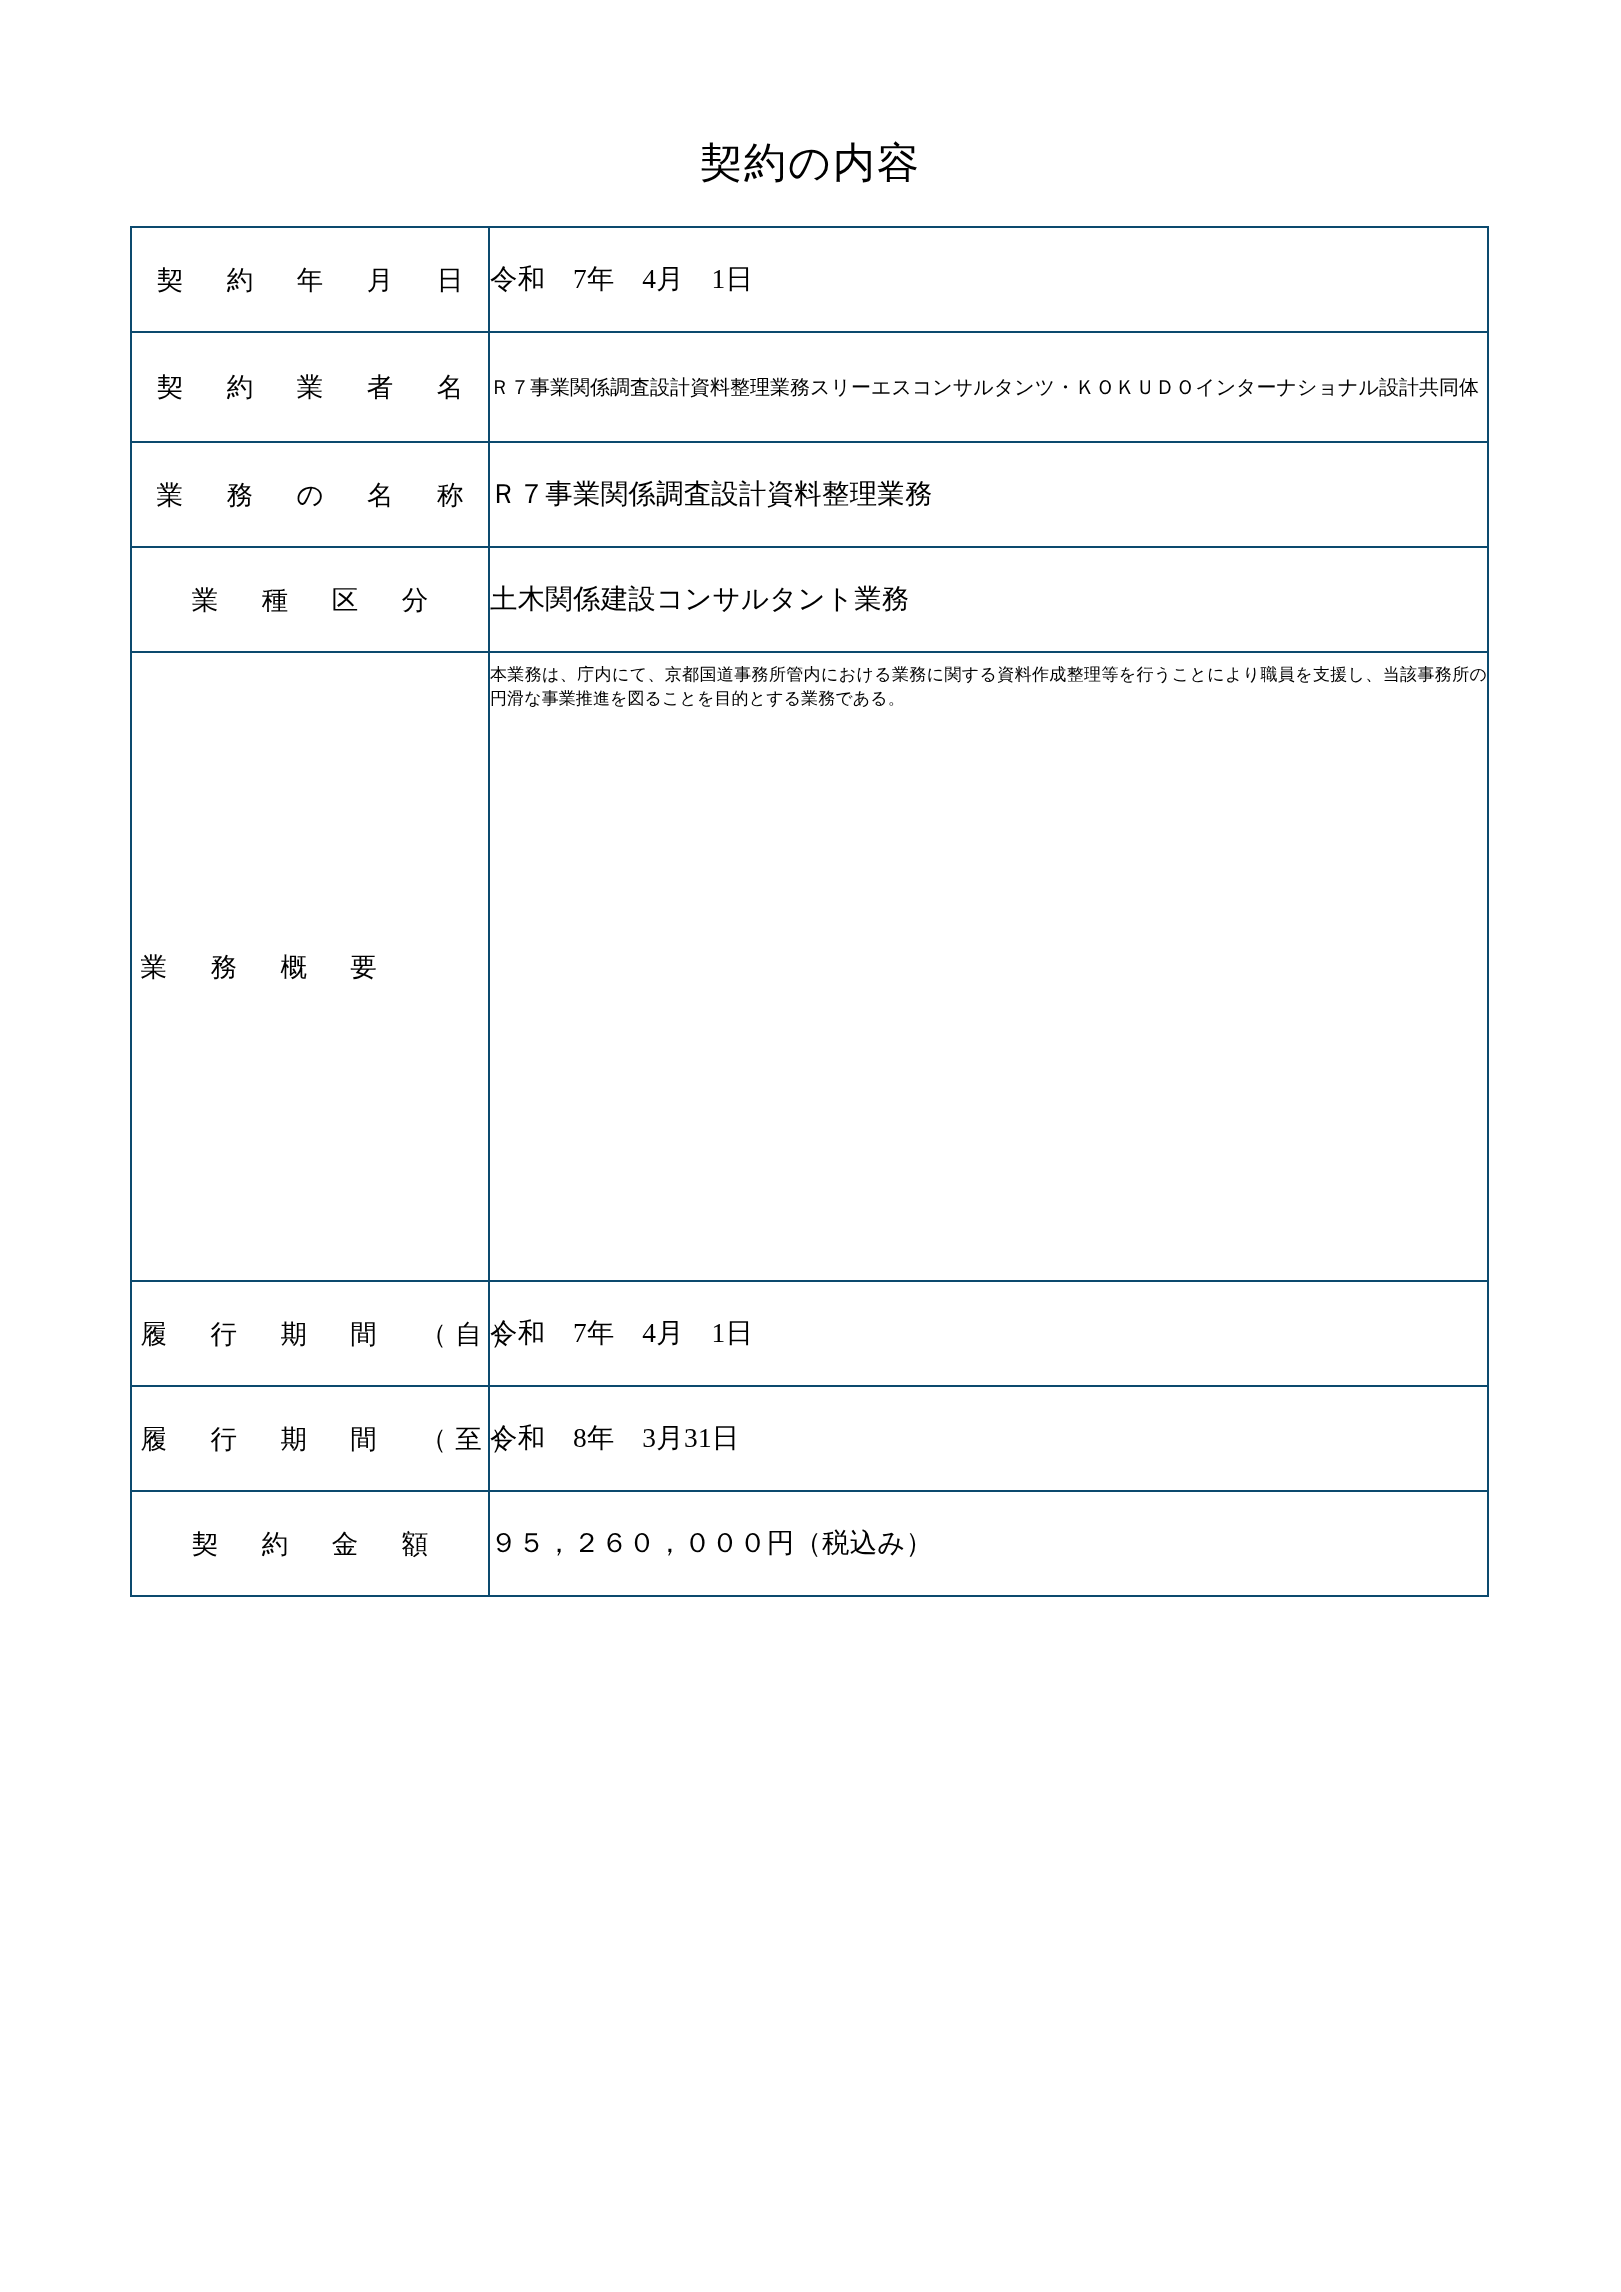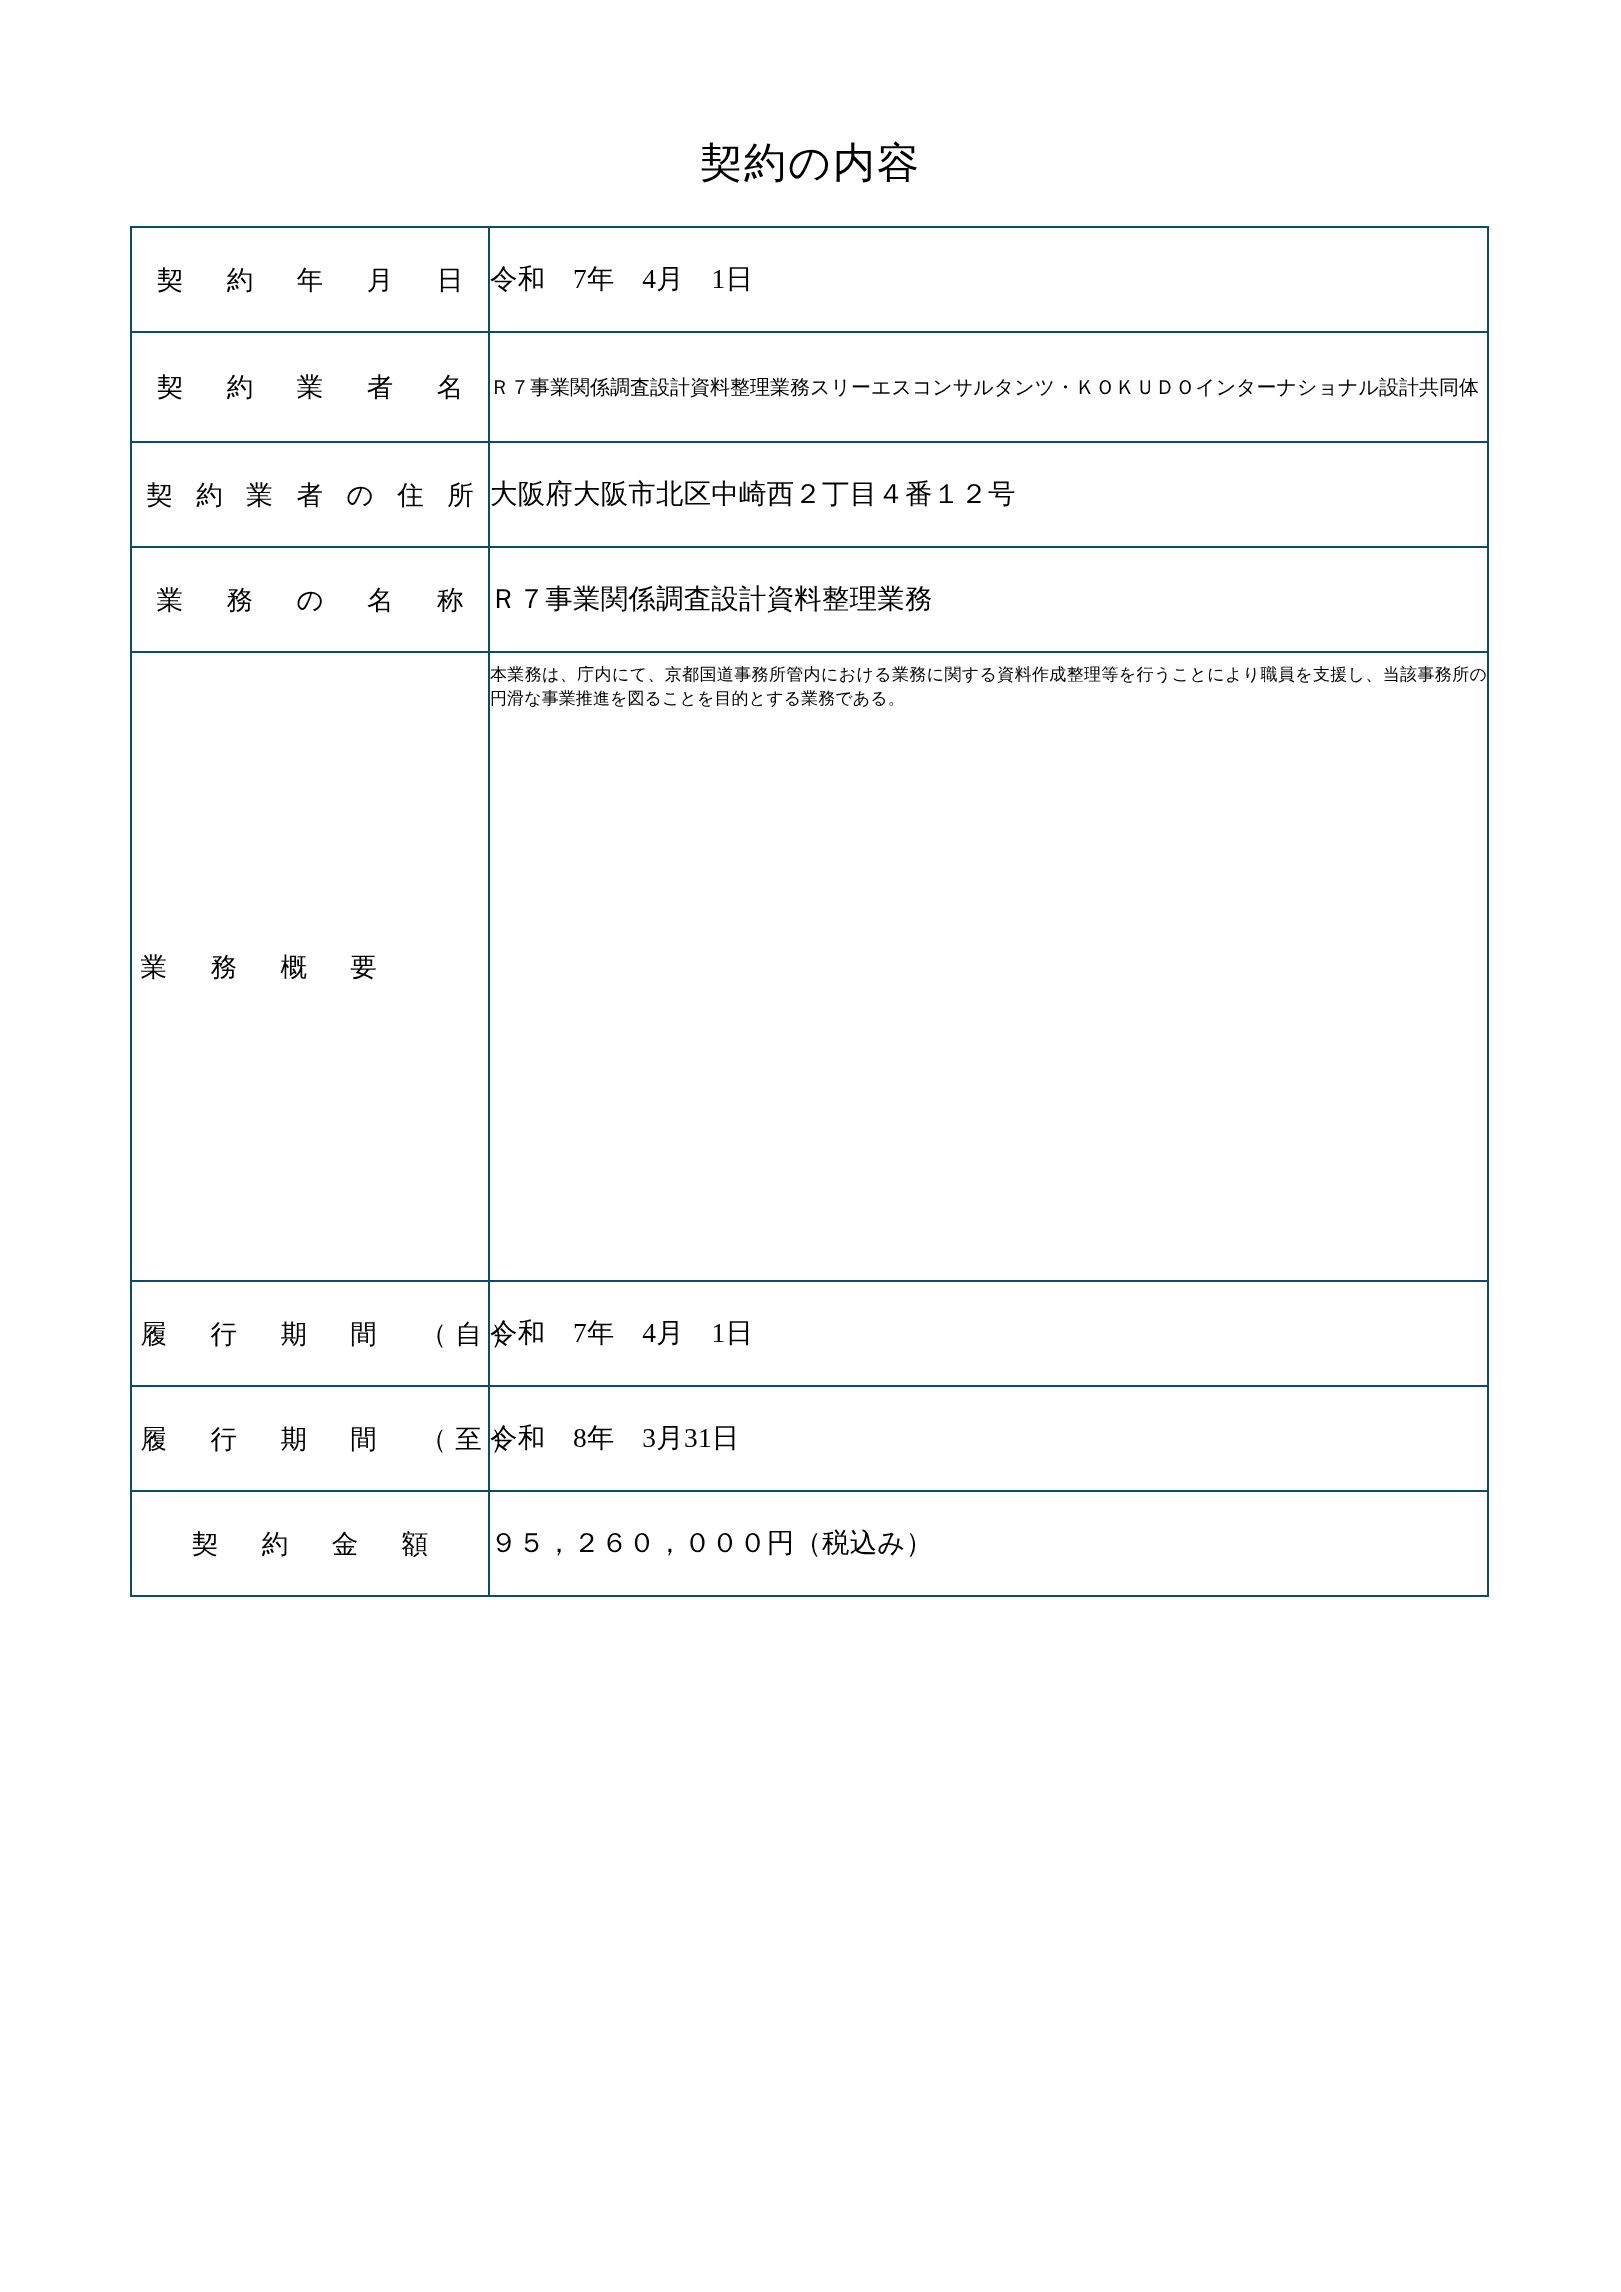--- a/index.html
+++ b/index.html
@@ -115,35 +115,35 @@
         <td class="value-cell">令和　7年　4月　1日</td>
       </tr>
 
       <tr class="row-vendor">
         <td class="label-cell">
           <span class="label-inner">契　約　業　者　名</span>
         </td>
         <td class="value-cell vendor-value">Ｒ７事業関係調査設計資料整理業務スリーエスコンサルタンツ・ＫＯＫＵＤＯインターナショナル設計共同体</td>
       </tr>
 
-      <tr class="row-addr">
-        <td class="label-cell">
-          <span class="label-inner">契 約 業 者 の 住 所</span>
-        </td>
-        <td class="value-cell">大阪府大阪市北区中崎西２丁目４番１２号</td>
-      </tr>
 
       <tr class="row-name2">
         <td class="label-cell">
           <span class="label-inner">業　務　の　名　称</span>
         </td>
         <td class="value-cell">Ｒ７事業関係調査設計資料整理業務</td>
       </tr>
 
 
+      <tr class="row-type">
+        <td class="label-cell">
+          <span class="label-inner">業　種　区　分</span>
+        </td>
+        <td class="value-cell">土木関係建設コンサルタント業務</td>
+      </tr>
 
       <tr class="row-summary">
         <td class="label-cell">
           <span class="label-inner">業　務　概　要</span>
         </td>
         <td class="value-cell">
           <div class="summary-text">本業務は、庁内にて、京都国道事務所管内における業務に関する資料作成整理等を行うことにより職員を支援し、当該事務所の円滑な事業推進を図ることを目的とする業務である。</div>
         </td>
       </tr>
 

